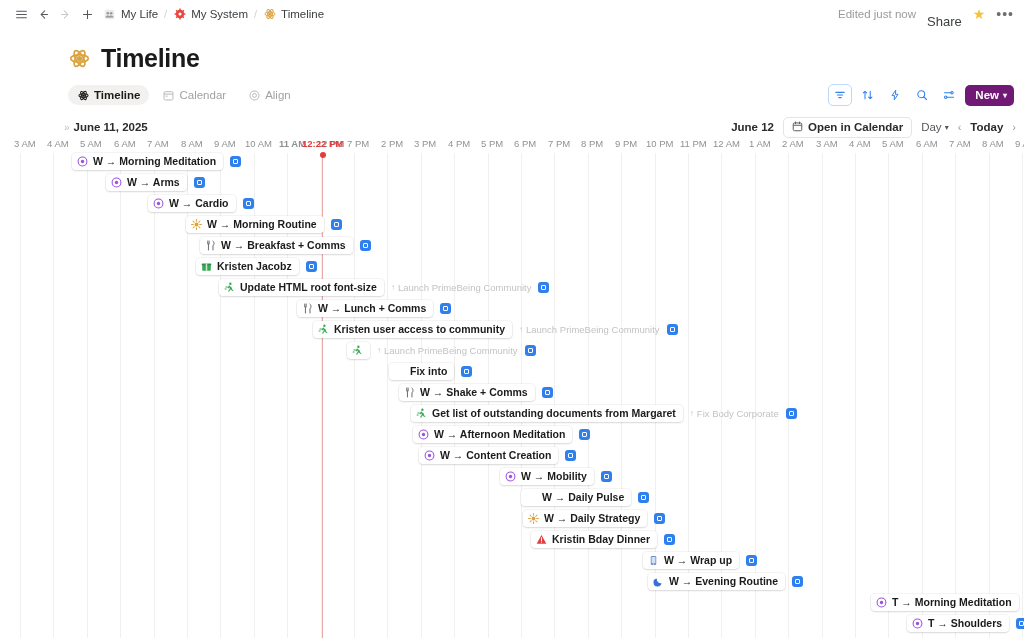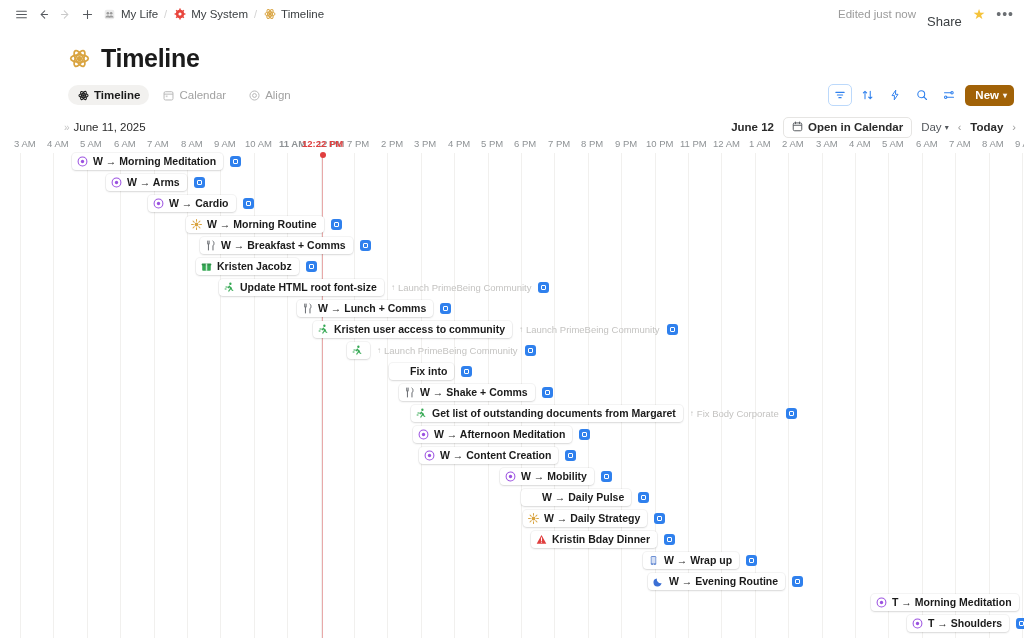--- a/index.html
+++ b/index.html
@@ -58,32 +58,32 @@
     display: flex; align-items: center; gap: 5px;
   }
   .tool-btn {
     width: 22px; height: 22px; border-radius: 5px;
     display: flex; align-items: center; justify-content: center;
     color: #2f80ed;
   }
   .tool-btn.boxed { border: 1px solid #bcd9fb; background: #fff; width: 24px; height: 22px;}
   .new-btn {
     display: flex; align-items: center; gap: 4px;
-    background: #a16207; color: #fff; font-size: 11.5px; font-weight: bold;
+    background: #701a75; color: #fff; font-size: 11.5px; font-weight: bold;
     border-radius: 5px; padding: 4px 7px 4px 10px; height: 21px;
   }
   .new-btn .chev { font-size: 8px; opacity: .95; }
 
   
   .daterow {
     position: relative; height: 22px; margin-top: 11px;
     display: flex; align-items: center; padding-left: 64px;
   }
   .chev2 { color: #c2c2c2; font-size: 10px; margin-right: 6px; letter-spacing:-2px;}
-  .date-left { font-size: 11.5px; font-weight: normal; color: #2b2b2b; }
+  .date-left { font-size: 11.5px; font-weight: bold; color: #2b2b2b; }
   .daterow-right {
     position: absolute; right: 8px; top: 0; height: 22px;
     display: flex; align-items: center; gap: 9px;
   }
   .dr-june { font-size: 11.5px; font-weight: bold; color: #2b2b2b; }
   .open-cal {
     display:flex; align-items:center; gap:5px;
     border:1px solid #e6e5e3; border-radius: 5px;
     padding: 3px 8px; font-size: 11.5px; color: #2b2b2b; font-weight:bold;
   }

